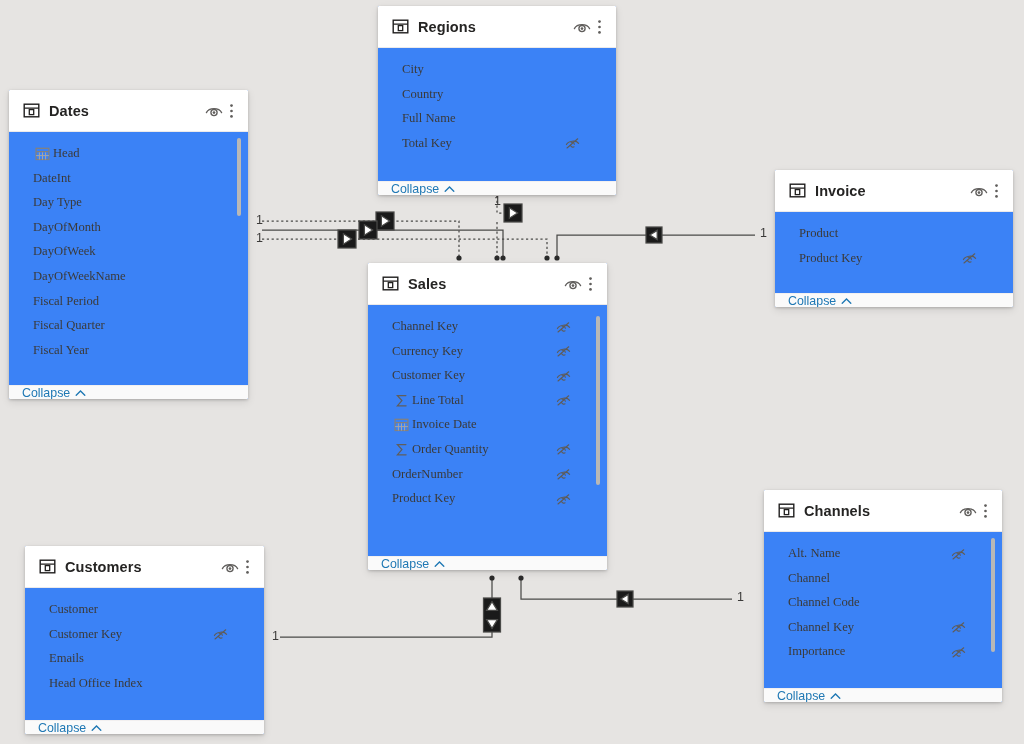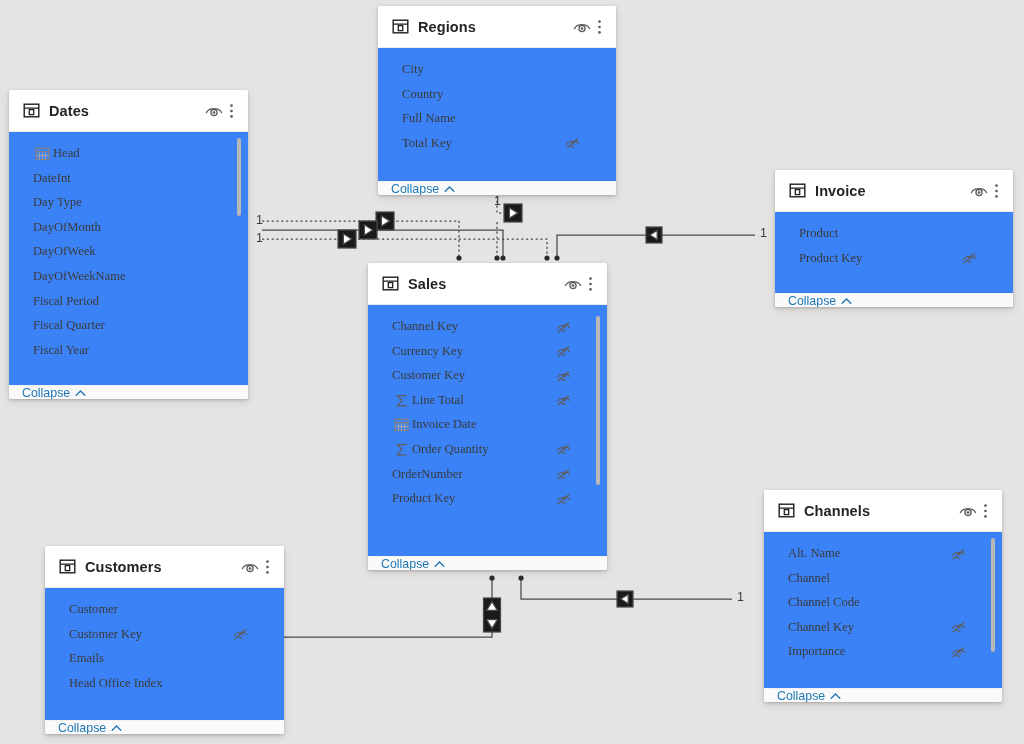--- a/index.html
+++ b/index.html
@@ -114,21 +114,21 @@
     border-radius: 2px;
     background: #b9b8b6;
   }
 
   
   #tbl-regions   { left: 378px; top: 6px;   width: 238px; height: 189px; }
   #tbl-dates     { left: 9px;   top: 90px;  width: 239px; height: 309px; }
   #tbl-products  { left: 775px; top: 170px; width: 238px; height: 137px; }
   #tbl-sales     { left: 368px; top: 263px; width: 239px; height: 307px; }
   #tbl-channels  { left: 752px; top: 490px; width: 238px; height: 212px; margin-left: 12px; }
-  #tbl-customers { left: 25px;  top: 546px; width: 239px; height: 188px; margin-left: 20px; }
+  #tbl-customers { left: 25px;  top: 546px; width: 239px; height: 188px; }
 
   .one-lbl {
     position: absolute;
     font-size: 12.5px;
     color: #3b3a39;
     line-height: 1;
   }
 </style>
 </head>
 <body>

